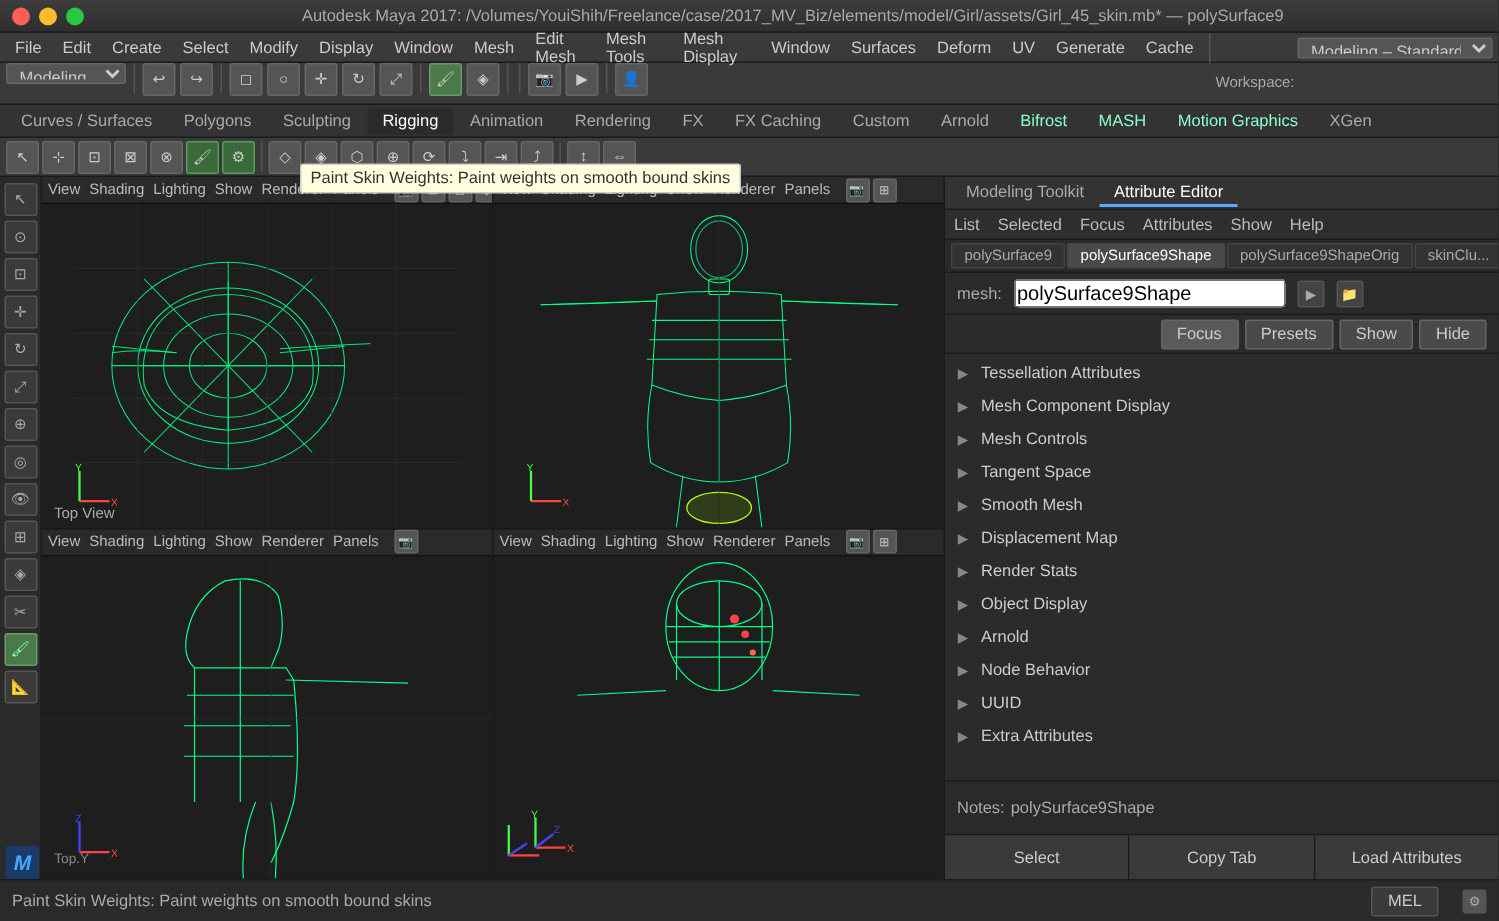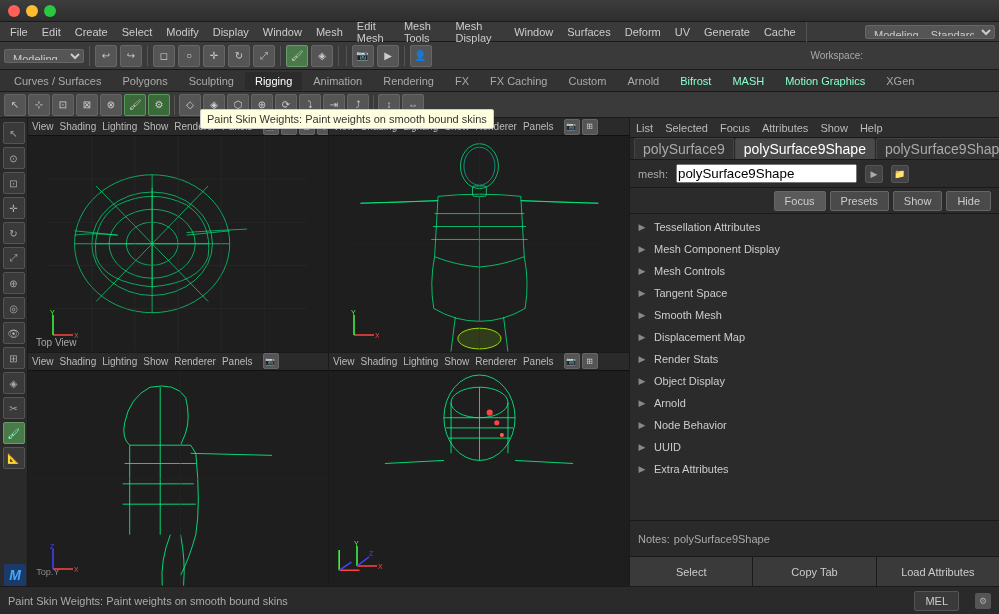--- a/index.html
+++ b/index.html
@@ -12,21 +12,21 @@
     .tl-close { background: #ff5f57; }
     .tl-min { background: #febc2e; }
     .tl-max { background: #28c840; }
     #titlebar-text { flex: 1; text-align: center; font-size: 11px; color: #aaa; white-space: nowrap; overflow: hidden; text-overflow: ellipsis; }
 
     
     #menubar { height: 20px; background: #3a3a3a; display: flex; align-items: center; padding: 0 4px; border-bottom: 1px solid #1a1a1a; gap: 2px; }
     .menu-item { padding: 2px 6px; font-size: 11px; color: #ccc; cursor: pointer; border-radius: 3px; }
 
     
-    #toolbar { height: 28px; background: #3a3a3a; display: flex; align-items: center; padding: 0 4px; border-bottom: 1px solid #1a1a1a; gap: 3px; }
+    #toolbar { height: 28px; background: #3a3a3a; display: flex; align-items: flex-start; padding: 0 4px; border-bottom: 1px solid #1a1a1a; gap: 3px; }
     .toolbar-dropdown { background: #555; border: 1px solid #666; color: #ccc; font-size: 11px; padding: 2px 4px; border-radius: 2px; height: 14px; }
     .toolbar-sep { width: 1px; height: 20px; background: #555; margin: 0 2px; }
     .toolbar-btn { width: 22px; height: 22px; background: #555; border: 1px solid #666; border-radius: 2px; display: flex; align-items: center; justify-content: center; font-size: 10px; color: #ccc; cursor: pointer; }
     .toolbar-btn.active { background: #4a7a4a; border-color: #6a9a6a; }
 
     
     #tabbar { height: 22px; background: #333; display: flex; align-items: center; padding: 0 4px; border-bottom: 1px solid #1a1a1a; gap: 1px; }
     .tab { padding: 3px 10px; font-size: 11px; color: #aaa; cursor: pointer; border-radius: 3px 3px 0 0; }
     .tab.active { background: #2b2b2b; color: #fff; }
     .tab-special { color: #8fc; }
@@ -61,21 +61,21 @@
     #ae-tabs { height: 22px; background: #333; display: flex; align-items: center; padding: 0 4px; border-bottom: 1px solid #1a1a1a; }
     .ae-tab { padding: 2px 10px; font-size: 11px; color: #aaa; cursor: pointer; border-bottom: 2px solid transparent; }
     .ae-tab.active { color: #fff; border-bottom: 2px solid #5af; }
 
     
     #ae-toolbar { height: 20px; background: #2e2e2e; display: flex; align-items: center; padding: 0 6px; gap: 12px; border-bottom: 1px solid #1a1a1a; font-size: 11px; }
     .ae-toolbar-item { color: #bbb; cursor: pointer; }
 
     
     #ae-node-tabs { height: 22px; background: #2a2a2a; display: flex; align-items: center; padding: 0 4px; gap: 1px; border-bottom: 1px solid #1a1a1a; overflow: hidden; }
-    .ae-node-tab { padding: 2px 8px; font-size: 14px; color: #aaa; cursor: pointer; background: #333; border: 1px solid #444; border-radius: 2px; white-space: nowrap; }
+    .ae-node-tab { padding: 2px 8px; font-size: 10px; color: #aaa; cursor: pointer; background: #333; border: 1px solid #444; border-radius: 2px; white-space: nowrap; }
     .ae-node-tab.active { background: #4a4a4a; color: #fff; }
 
     
     #ae-mesh-row { height: 28px; background: #2b2b2b; display: flex; align-items: center; padding: 0 8px; gap: 8px; border-bottom: 1px solid #1a1a1a; }
     #ae-mesh-row label { font-size: 11px; color: #aaa; }
     .ae-icon-btn { width: 18px; height: 18px; background: #444; border: 1px solid #555; border-radius: 2px; display: flex; align-items: center; justify-content: center; font-size: 9px; color: #aaa; cursor: pointer; }
 
     
     #ae-focus-row { height: 26px; background: #2b2b2b; display: flex; align-items: center; justify-content: flex-end; padding: 0 8px; gap: 4px; border-bottom: 1px solid #1a1a1a; }
     .ae-focus-btn { padding: 3px 10px; background: #4a4a4a; border: 1px solid #666; color: #ccc; font-size: 11px; cursor: pointer; border-radius: 2px; }
@@ -113,20 +113,21 @@
   </style>
 </head>
 <body>
 
 <div id="titlebar">
   <div class="traffic-lights">
     <div class="tl tl-close"></div>
     <div class="tl tl-min"></div>
     <div class="tl tl-max"></div>
   </div>
+  <div id="titlebar-text">Autodesk Maya 2017: /Volumes/YouiShih/Freelance/case/2017_MV_Biz/elements/model/Girl/assets/Girl_45_skin.mb* — polySurface9</div>
 </div>
 
 <div id="menubar">
   <div class="menu-item">File</div>
   <div class="menu-item">Edit</div>
   <div class="menu-item">Create</div>
   <div class="menu-item">Select</div>
   <div class="menu-item">Modify</div>
   <div class="menu-item">Display</div>
   <div class="menu-item">Window</div>
@@ -474,20 +475,24 @@
             <text x="5" y="7" fill="#4f4" font-size="7">Y</text>
             <text x="20" y="17" fill="#44f" font-size="7">Z</text>
           </svg>
         </div>
       </div>
     </div>
   </div>
 
   <div id="right-panel">
 
+    <div id="ae-tabs">
+      <div class="ae-tab">Modeling Toolkit</div>
+      <div class="ae-tab active">Attribute Editor</div>
+    </div>
 
     <div id="ae-toolbar">
       <span class="ae-toolbar-item">List</span>
       <span class="ae-toolbar-item">Selected</span>
       <span class="ae-toolbar-item">Focus</span>
       <span class="ae-toolbar-item">Attributes</span>
       <span class="ae-toolbar-item">Show</span>
       <span class="ae-toolbar-item">Help</span>
     </div>
 

